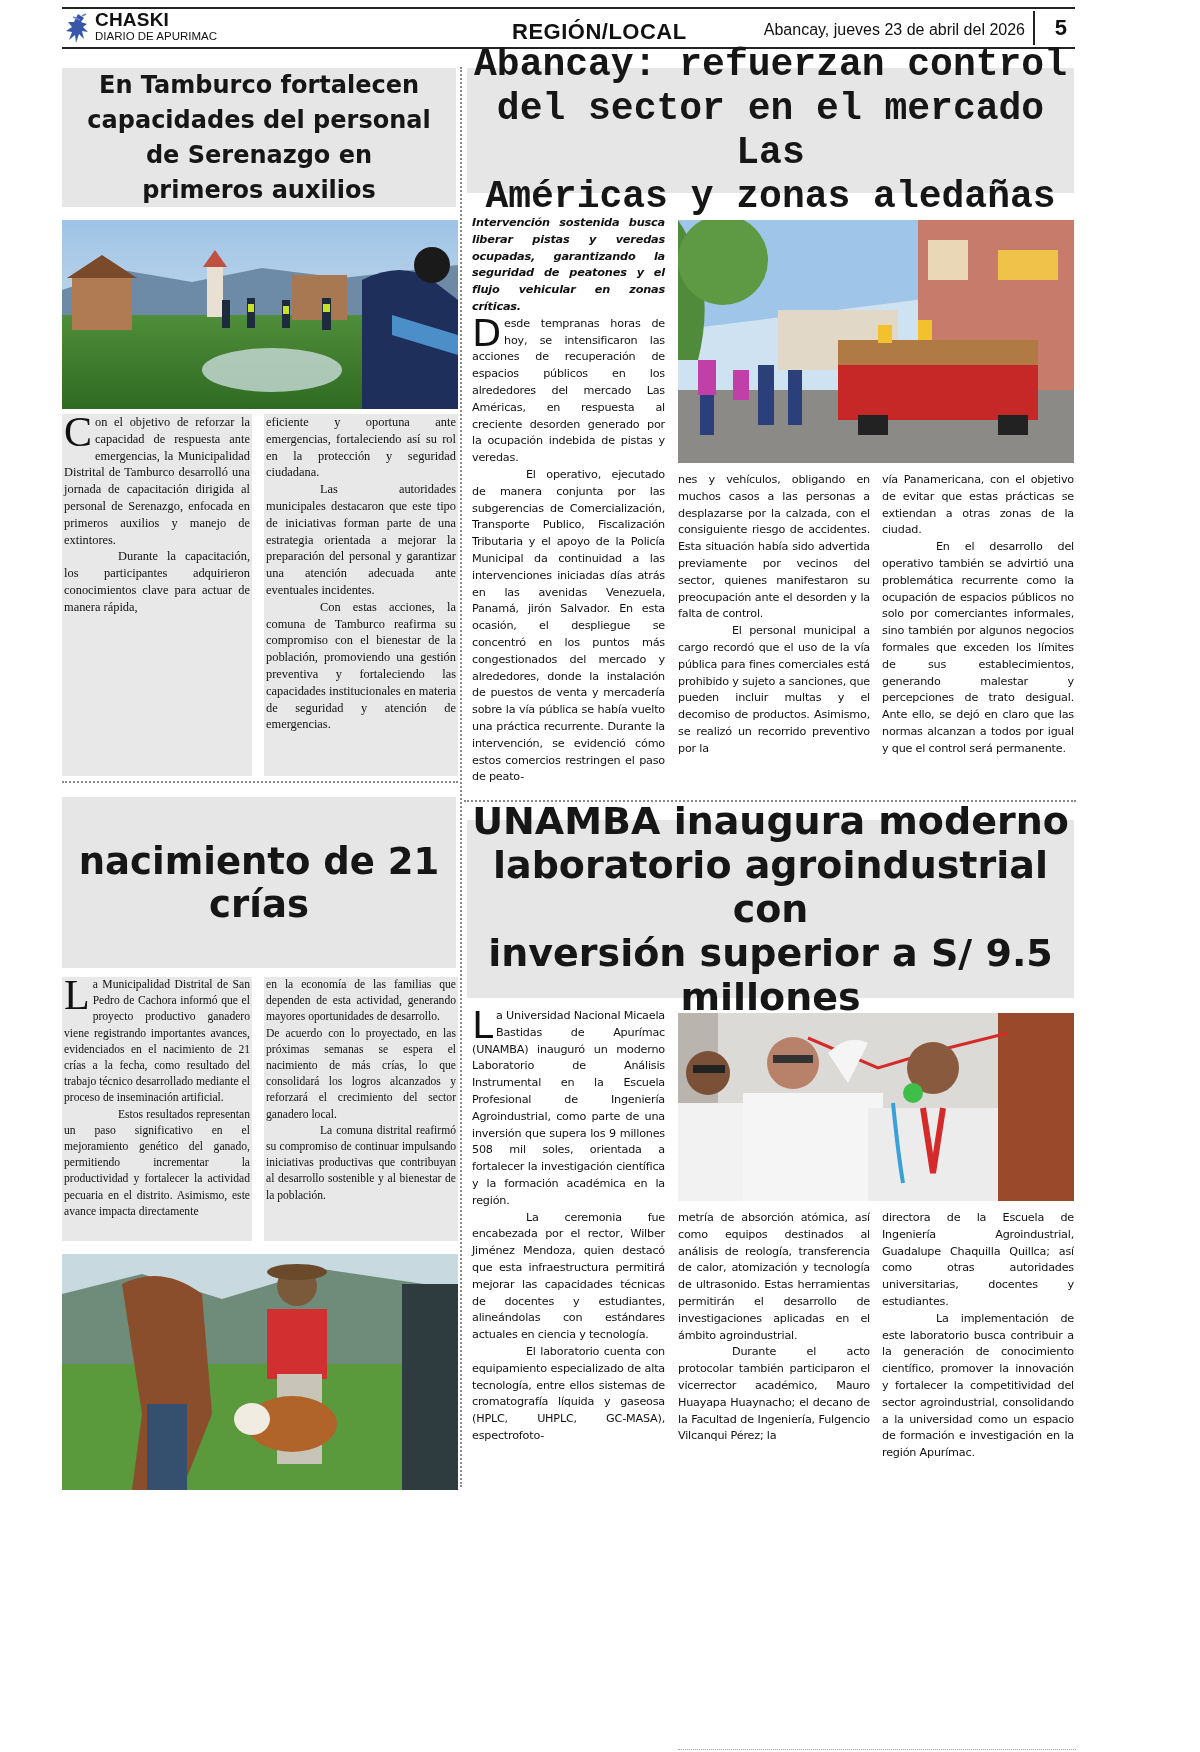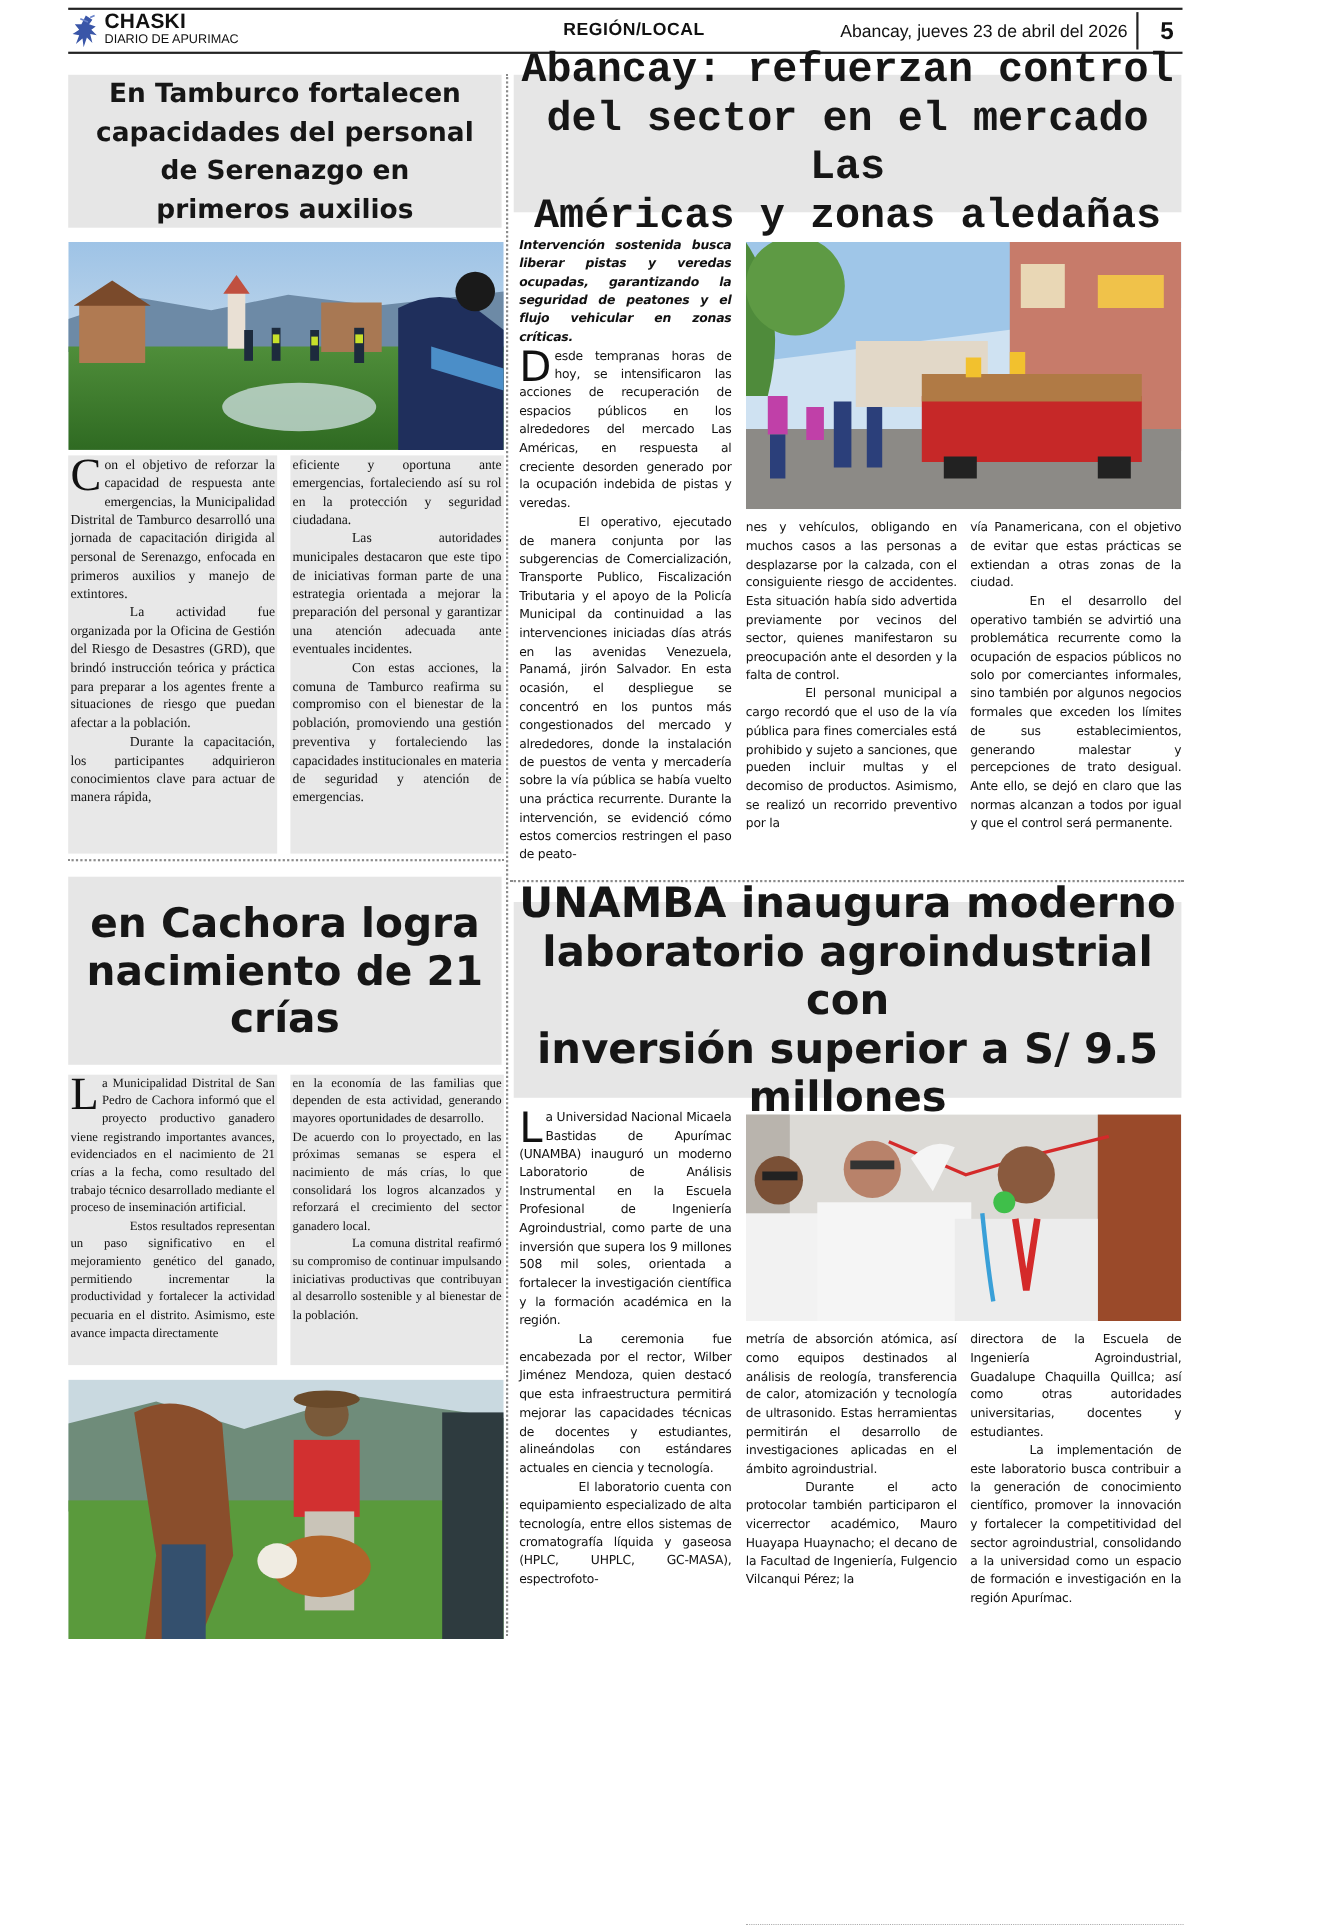--- a/index.html
+++ b/index.html
@@ -7,21 +7,21 @@
   body { position: relative; font-family: "Liberation Serif", serif; color: #111; }
 
   
   .masthead { position: absolute; left: 62px; top: 7px; width: 1013px; height: 42px;
     border-top: 2px solid #222; border-bottom: 2px solid #222; }
   .logo { position: absolute; left: 2px; top: 3px; width: 28px; height: 34px; }
   .brand { position: absolute; left: 33px; top: 1px; font-family: "Liberation Sans", sans-serif; }
   .brand .name { font-size: 19px; font-weight: bold; line-height: 19px; color: #111; letter-spacing: 0.2px; }
   .brand .sub { font-size: 11.5px; line-height: 14px; color: #111; }
   .section { position: absolute; left: 450px; top: 10px; font-family: "Liberation Sans", sans-serif;
-    font-size: 16px; font-weight: bold; letter-spacing: 0.5px; }
+    font-size: 22px; font-weight: bold; letter-spacing: 0.5px; }
   .dateline { position: absolute; right: 50px; top: 12px; font-family: "Liberation Sans", sans-serif; font-size: 16px; }
   .pgsep { position: absolute; right: 40px; top: 2px; width: 2px; height: 34px; background: #222; }
   .pgnum { position: absolute; right: 8px; top: 6px; font-family: "Liberation Sans", sans-serif; font-size: 22px; font-weight: bold; }
 
   
   .hl { position: absolute; background: #e6e6e6; display: flex; align-items: center; justify-content: center;
     text-align: center; font-family: "DejaVu Sans", sans-serif; font-weight: bold; color: #161616; }
   .hl span { display: block; }
 
   
@@ -108,21 +108,20 @@
           <rect x="221" y="86" width="6" height="8"></rect>
           <rect x="261" y="84" width="7" height="8"></rect>
         </g>
       <path d="M300 60 Q340 40 370 60 L396 80 L396 189 L300 189 Z" fill="#1f2f5c"></path>
       <path d="M330 95 L396 115 L396 135 L330 115 Z" fill="#4b8ec8"></path>
       <circle cx="370" cy="45" r="18" fill="#1a1a1a"></circle>
     </svg>
   </div>
   <div class="col serif shade" style="left:62px; top:414px; width:190px; height:362px; padding:0 2px;">
     <p><span class="drop">C</span><span>on el objetivo de reforzar la capacidad de respuesta ante emergencias, la Municipalidad Distrital de Tamburco desarrolló una jornada de capacitación dirigida al personal de Serenazgo, enfocada en primeros auxilios y manejo de extintores.</span></p>
-    <p class="ind">La actividad fue organizada por la Oficina de Gestión del Riesgo de Desastres (GRD), que brindó instrucción teórica y práctica para preparar a los agentes frente a situaciones de riesgo que puedan afectar a la población.</p>
     <p class="ind">Durante la capacitación, los participantes adquirieron conocimientos clave para actuar de manera rápida,</p>
   </div>
   <div class="col serif shade" style="left:264px; top:414px; width:194px; height:362px; padding:0 2px;">
     <p>eficiente y oportuna ante emergencias, fortaleciendo así su rol en la protección y seguridad ciudadana.</p>
     <p class="ind">Las autoridades municipales destacaron que este tipo de iniciativas forman parte de una estrategia orientada a mejorar la preparación del personal y garantizar una atención adecuada ante eventuales incidentes.</p>
     <p class="ind">Con estas acciones, la comuna de Tamburco reafirma su compromiso con el bienestar de la población, promoviendo una gestión preventiva y fortaleciendo las capacidades institucionales en materia de seguridad y atención de emergencias.</p>
   </div>
 </article>
 
 <article>
@@ -174,21 +173,20 @@
   </div>
   <div class="col sans" style="left:882px; top:472px; width:192px;">
     <p>vía Panamericana, con el objetivo de evitar que estas prácticas se extiendan a otras zonas de la ciudad.</p>
     <p class="ind">En el desarrollo del operativo también se advirtió una problemática recurrente como la ocupación de espacios públicos no solo por comerciantes informales, sino también por algunos negocios formales que exceden los límites de sus establecimientos, generando malestar y percepciones de trato desigual. Ante ello, se dejó en claro que las normas alcanzan a todos por igual y que el control será permanente.</p>
   </div>
 </article>
 
 <article>
   <h2 class="hl" style="left:62px; top:797px; width:394px; height:171px; font-size:37px; line-height:43px;">
     <div>
-      <span>en Cachora logra</span>
       <span>nacimiento de 21</span>
       <span>crías</span>
     </div>
   </h2>
   <div class="col serif shade" style="left:62px; top:977px; width:190px; height:264px; padding:0 2px; font-size:11.6px; line-height:16.2px;">
     <p><span class="drop">L</span><span>a Municipalidad Distrital de San Pedro de Cachora informó que el proyecto productivo ganadero viene registrando importantes avances, evidenciados en el nacimiento de 21 crías a la fecha, como resultado del trabajo técnico desarrollado mediante el proceso de inseminación artificial.</span></p>
     <p class="ind">Estos resultados representan un paso significativo en el mejoramiento genético del ganado, permitiendo incrementar la productividad y fortalecer la actividad pecuaria en el distrito. Asimismo, este avance impacta directamente</p>
   </div>
   <div class="col serif shade" style="left:264px; top:977px; width:194px; height:264px; padding:0 2px; font-size:11.6px; line-height:16.2px;">
     <p>en la economía de las familias que dependen de esta actividad, generando mayores oportunidades de desarrollo.</p>

